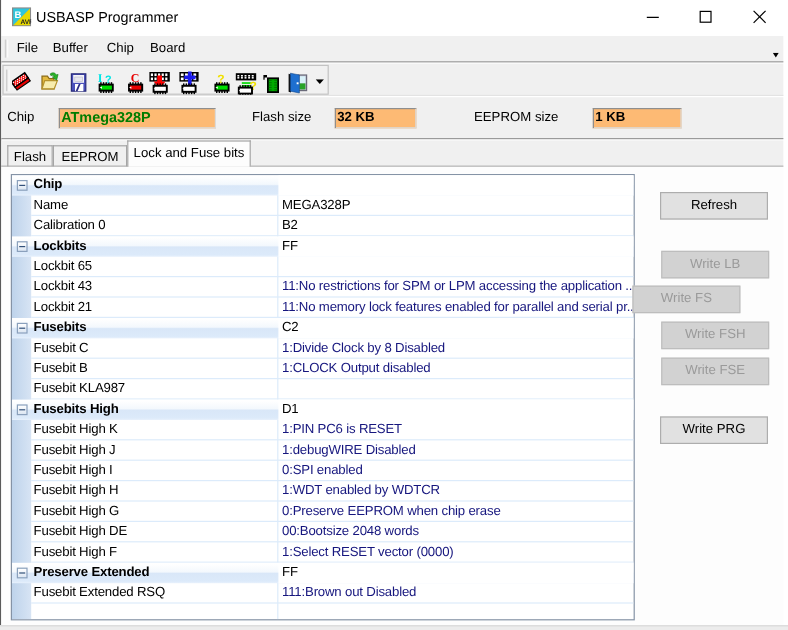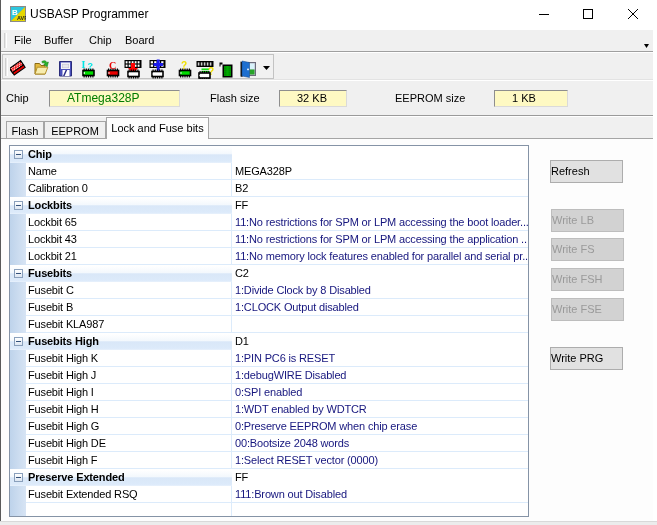--- a/index.html
+++ b/index.html
@@ -16,21 +16,21 @@
 .menuitem { position:absolute; top:4px; font-size:11px; color:#000; }
 
 
 #toolrow { position:absolute; left:0; top:53px; width:652px; height:27px; background:#f0f0f0; border-bottom:1px solid #e3e3e3; }
 #toolband { position:absolute; left:1px; top:1px; width:272px; height:25px; background:#f1f1f1; border:1px solid #c3c3c3; }
 .grip { position:absolute; width:3px; border-left:1px solid #cfcfcf; border-right:1px solid #ffffff; background:#e8e8e8; }
 
 
 #chippanel { position:absolute; left:0; top:81px; width:652px; height:35px; background:#f0f0f0; border-bottom:1px solid #9a9a9a; }
 .lbl { position:absolute; font-size:11px; color:#000; }
-.field { position:absolute; top:9px; height:17px; background:#fef9c3; border:1px solid #dadada; border-top-color:#8e8e8e; border-left-color:#8e8e8e; font-weight:normal; font-size:11px; line-height:14px; padding-left:17px; }
+.field { position:absolute; top:9px; height:17px; background:#fdba74; border:1px solid #dadada; border-top-color:#8e8e8e; border-left-color:#8e8e8e; font-weight:bold; font-size:11px; line-height:14px; padding-left:1px; }
 
 
 #tabrow { position:absolute; left:0; top:117px; width:652px; height:21px; background:#f0f0f0; }
 .tab { position:absolute; top:4px; height:18px; background:#f0f0f0; border:1px solid #a5a5a5; border-bottom:none; font-size:11px; text-align:center; color:#000; padding-top:3px; }
 #tabactive { position:absolute; left:105px; top:0px; width:103px; height:22px; background:#fdfdfd; border:1px solid #a5a5a5; border-bottom:none; font-size:11px; text-align:center; padding-top:4px; z-index:3; }
 #tabline { position:absolute; left:0; top:138px; width:652px; height:1px; background:#a5a5a5; }
 
 
 #page { position:absolute; left:0; top:139px; width:652px; height:382px; background:#fdfdfd; }
 
@@ -43,21 +43,21 @@
 .ghead { background:linear-gradient(180deg,#ffffff 6%,#f3f8fd 45%,#d9e7f8 52%,#dceafa 90%,#e8f1fc); }
 .ghead .gname { font-weight:bold; }
 .ghead .gval { color:#000; }
 .gsep { position:absolute; left:16px; width:502px; height:1px; background:#dcebfb; }
 .vline { position:absolute; left:221px; top:0; width:1px; height:370px; background:#dcebfb; }
 .hwhite { position:absolute; left:222px; top:0; width:296px; height:17px; background:#fff; }
 .pm { position:absolute; left:4px; top:4px; width:9px; height:9px; background:linear-gradient(180deg,#fff,#dce6f2); border:1px solid #8aa0bc; }
 .pm::after { content:""; position:absolute; left:1px; top:3px; width:5px; height:1px; background:#33517a; }
 
 
-.btn { position:absolute; width:73px; height:23px; background:#e1e1e1; border:1px solid #adadad; font-size:11px; color:#000; line-height:21px; }
+.btn { position:absolute; width:90px; height:23px; background:#e1e1e1; border:1px solid #adadad; font-size:11px; color:#000; text-align:center; line-height:21px; }
 .btn.dis { background:#d2d2d2; border-color:#bdbdbd; color:#9a9a9a; }
 </style>
 </head>
 <body>
 <div id="win">
 
   <div id="titlebar">
     <svg class="abs" style="left:9px;top:6px" width="16" height="16">
       <rect x="0" y="0" width="16" height="16" fill="#8a8a8a"></rect>
       <path d="M1,1 L15,1 L1,15 Z" fill="#2ec6dd"></path>
@@ -322,21 +322,20 @@
           </div>
           <div class="gsep" style="top:50px"></div>
           <div class="grow ghead" style="top:51px">
             <div class="pm"></div>
             <div class="hwhite"></div>
             <div class="gname">Lockbits</div>
             <div class="gval">FF</div>
           </div>
           <div class="grow" style="top:68px">
             <div class="gname">Lockbit 65</div>
-            <div class="gval">11:No restrictions for SPM or LPM accessing the boot loader...</div>
           </div>
           <div class="gsep" style="top:84px"></div>
           <div class="grow" style="top:85px">
             <div class="gname">Lockbit 43</div>
             <div class="gval">11:No restrictions for SPM or LPM accessing the application ...</div>
           </div>
           <div class="gsep" style="top:101px"></div>
           <div class="grow" style="top:102px">
             <div class="gname">Lockbit 21</div>
             <div class="gval">11:No memory lock features enabled for parallel and serial pr...</div>
@@ -411,19 +410,19 @@
           </div>
           <div class="grow" style="top:340px">
             <div class="gname">Fusebit Extended RSQ</div>
             <div class="gval">111:Brown out Disabled</div>
           </div>
           <div class="gsep" style="top:356px"></div>
         </div>
     </div>
     <div class="btn" style="left:549px;top:21px">Refresh</div>
     <div class="btn dis" style="left:550px;top:70px">Write LB</div>
-    <div class="btn dis" style="left:550px;top:99px">Write FS</div>
+    <div class="btn dis" style="left:526px;top:99px">Write FS</div>
     <div class="btn dis" style="left:550px;top:129px">Write FSH</div>
     <div class="btn" style="left:549px;top:208px">Write PRG</div>
     <div class="btn dis" style="left:550px;top:159px">Write FSE</div>
   </div>
 </div>
 <div style="position:absolute;left:0;top:521px;width:657px;height:4px;background:#ececec;border-top:1px solid #d9d9d9"></div>
 
 </body></html>

